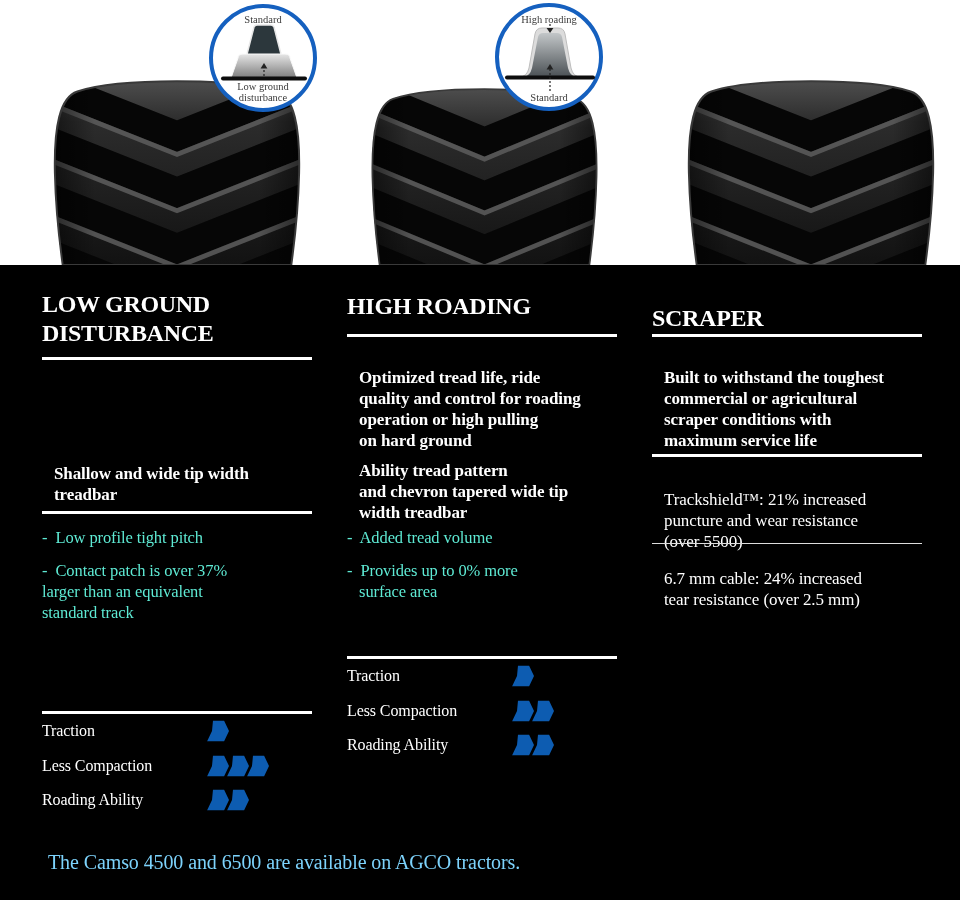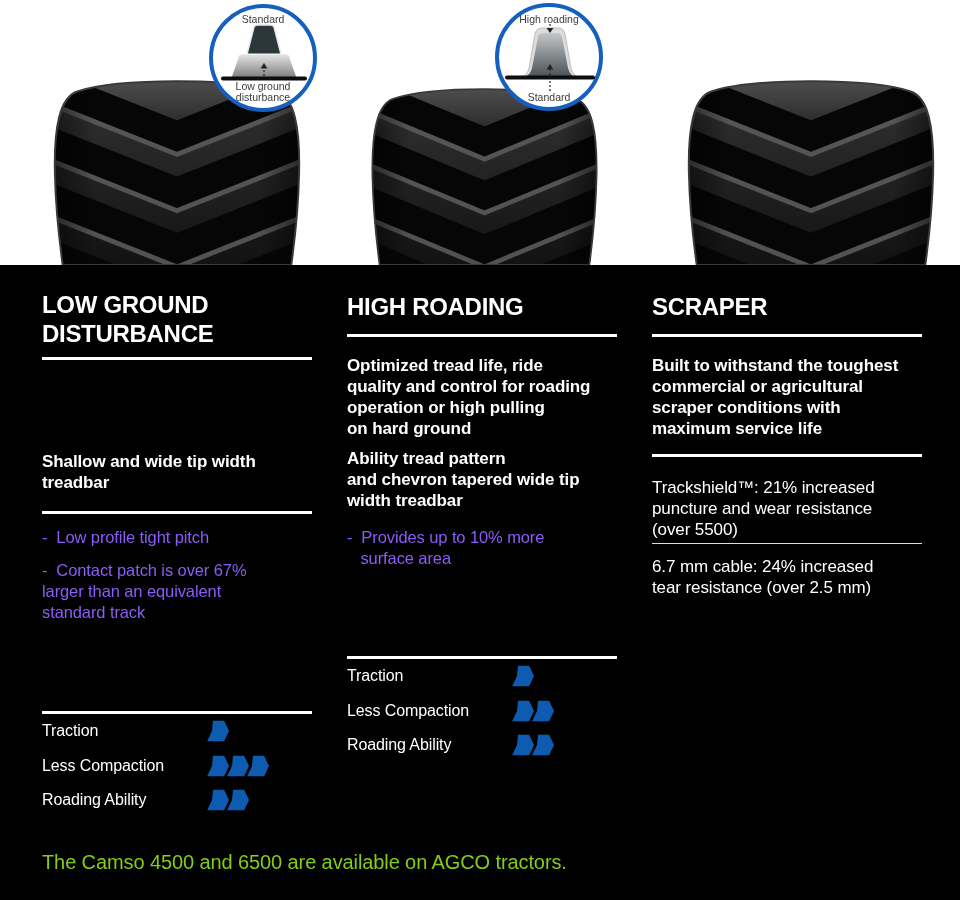--- a/index.html
+++ b/index.html
@@ -1,18 +1,18 @@
 <!DOCTYPE html>
 <html style="--accent: #0d5cb1; --ring: #1560bf;"><head>
 <meta charset="utf-8">
 <style>
   html,body { margin:0; padding:0; background:#000; }
   .stage {
     position:relative; width:960px; height:900px; overflow:hidden;
-    background:#000; font-family:Liberation Sans, sans-serif;
+    background:#000; font-family:Liberation Serif, serif;
     -webkit-font-smoothing:antialiased;
   }
   
   .top-band { position:absolute; left:0; top:0; width:960px; height:265px; background:#ffffff; }
   .track { position:absolute; }
   .t1 { left:50px;  top:76px; width:254px; height:189px; }
   .t2 { left:368px; top:84px; width:233px; height:181px; }
   .t3 { left:684px; top:76px; width:254px; height:189px; }
 
   
@@ -39,39 +39,39 @@
   .col-2 { left:347px; }
   .col-3 { left:652px; }
 
   .title {
     position:absolute; margin:0; color:#fff; font-size:24px; font-weight:bold;
     line-height:29px; letter-spacing:-0.3px; white-space:pre-line;
   }
   .rule { position:absolute; width:270px; height:3px; background:#ffffff; }
   .rule.thin { height:1px; background:#dddddd; }
   .intro {
-    position:absolute; margin:0; color:#fff; font-size:17px; font-weight:bold;
+    position:absolute; margin:12px; color:#fff; font-size:17px; font-weight:bold;
     line-height:21px; white-space:pre-line; letter-spacing:-0.1px;
   }
   .intro.plain { font-weight:normal; }
   .bullets { position:absolute; }
   .bullets p {
-    margin:0 0 12px 0; color:#8b5cf6; font-size:16.5px; font-weight:normal;
+    margin:0 0 12px 0; color:#5eead4; font-size:16.5px; font-weight:normal;
     line-height:21px; white-space:pre-wrap; letter-spacing:-0.1px;
   }
   .ratings { position:absolute; width:285px; }
   .rating-row { position:relative; height:34.5px; display:flex; align-items:center; }
   .rating-label { color:#fff; font-size:16px; letter-spacing:-0.1px; }
   .chevs { position:absolute; left:165px; top:50%; transform:translateY(-50%); display:flex; }
   .chev { display:block; margin-left:-2px; }
   .chev:first-child { margin-left:0; }
   .chev path { fill: var(--accent, #0d5cb1); }
 
   .footer {
-    position:absolute; left:42px; top:851px; color:#84cc16; font-size:20px;
+    position:absolute; left:48px; top:851px; color:#7dd3fc; font-size:20px;
     font-weight:normal; letter-spacing:-0.1px; z-index:2;
   }
 </style>
 </head>
 <body>
 
 <div class="stage">
 
   <svg width="0" height="0" style="position:absolute" aria-hidden="true">
     <defs>
@@ -165,21 +165,21 @@
 
   <section class="col col-1">
     <h2 class="title" style="top:290px">LOW GROUND
 DISTURBANCE</h2>
     <div class="rule" style="top:357px"></div>
     <p class="intro" style="top:451px">Shallow and wide tip width
 treadbar</p>
     <div class="rule" style="top:511px"></div>
     <div class="bullets" style="top:527px">
       <p>-  Low profile tight pitch</p>
-      <p>-  Contact patch is over 67%
+      <p>-  Contact patch is over 37%
 larger than an equivalent
 standard track</p>
     </div>
     <div class="rule" style="top:711px"></div>
     <div class="ratings" style="top:714px">
       <div class="rating-row">
         <span class="rating-label">Traction</span>
         <span class="chevs">
             <svg class="chev" width="22" height="21" viewBox="0 0 22 21">
               <path d="M6 0 L17 0 L22 10.5 L17 21 L0 21 L5 10.5 Z"></path>
@@ -218,21 +218,22 @@
     <h2 class="title" style="top:292px">HIGH ROADING</h2>
     <div class="rule" style="top:334px"></div>
     <p class="intro" style="top:355px">Optimized tread life, ride
 quality and control for roading
 operation or high pulling
 on hard ground</p>
     <p class="intro" style="top:448px">Ability tread pattern
 and chevron tapered wide tip
 width treadbar</p>
     <div class="bullets" style="top:527px">
-      <p>-  Provides up to 10% more
+      <p>-  Added tread volume</p>
+      <p>-  Provides up to 0% more
    surface area</p>
     </div>
     <div class="rule" style="top:656px"></div>
     <div class="ratings" style="top:659px">
       <div class="rating-row">
         <span class="rating-label">Traction</span>
         <span class="chevs">
             <svg class="chev" width="22" height="21" viewBox="0 0 22 21">
               <path d="M6 0 L17 0 L22 10.5 L17 21 L0 21 L5 10.5 Z"></path>
             </svg>
@@ -257,21 +258,21 @@
             </svg>
             <svg class="chev" width="22" height="21" viewBox="0 0 22 21">
               <path d="M6 0 L17 0 L22 10.5 L17 21 L0 21 L5 10.5 Z"></path>
             </svg>
           </span>
       </div>
     </div>
   </section>
 
   <section class="col col-3">
-    <h2 class="title" style="top:292px">SCRAPER</h2>
+    <h2 class="title" style="top:304px">SCRAPER</h2>
     <div class="rule" style="top:334px"></div>
     <p class="intro" style="top:355px">Built to withstand the toughest
 commercial or agricultural
 scraper conditions with
 maximum service life</p>
     <div class="rule" style="top:454px"></div>
     <p class="intro plain" style="top:477px">Trackshield™: 21% increased
 puncture and wear resistance
 (over 5500)</p>
     <div class="rule thin" style="top:543px"></div>

